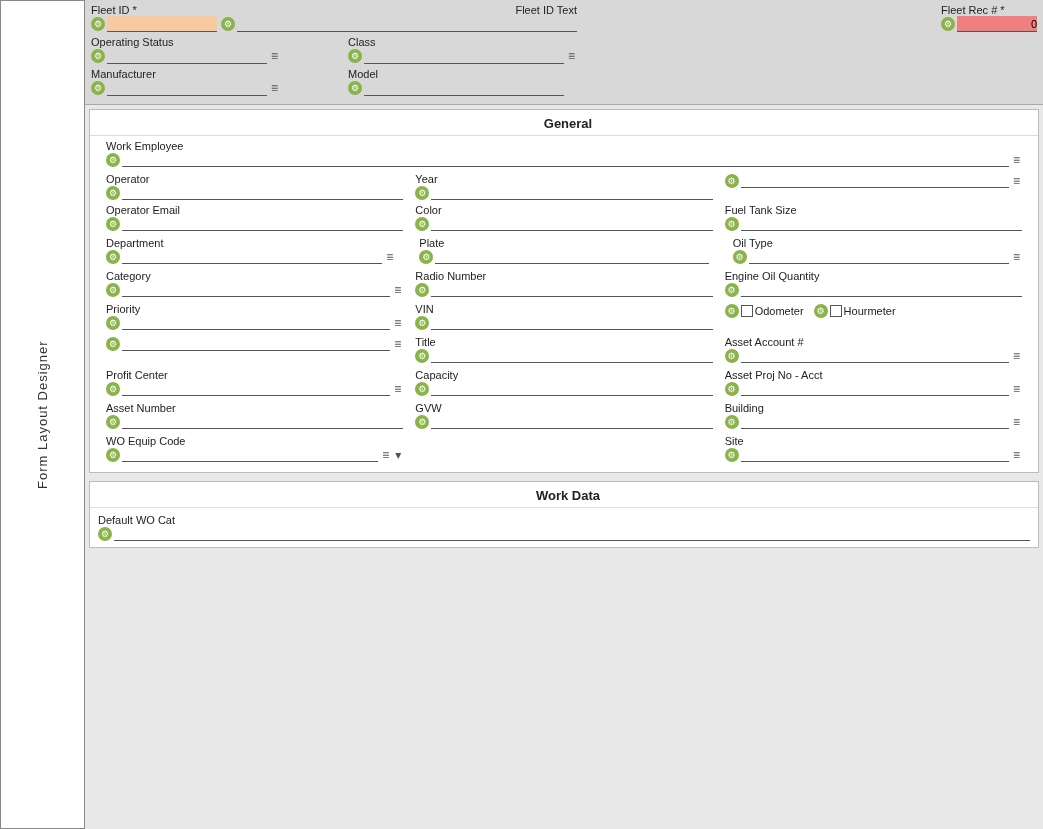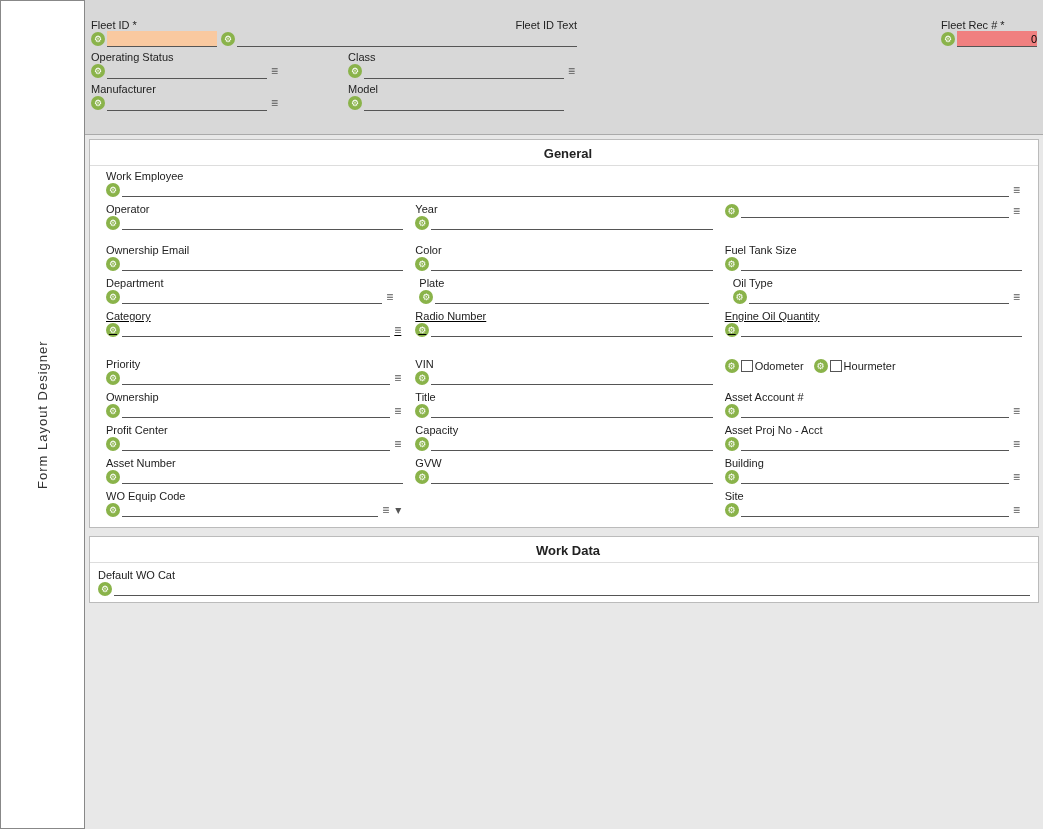--- a/index.html
+++ b/index.html
@@ -128,21 +128,21 @@
     .check-box {
       width: 12px;
       height: 12px;
       border: 1px solid #555;
       background: white;
     }
 
     
     .top-area {
       background: #d8d8d8;
-      padding: 19px 6px;
+      padding: 4px 6px;
       border-bottom: 1px solid #aaa;
     }
 
     .top-row1, .top-row2 {
       display: flex;
       gap: 4px;
       margin-bottom: 4px;
       align-items: flex-end;
     }
 
@@ -266,21 +266,21 @@
 
       <div style="display:flex; flex-direction:column; margin-bottom:4px;">
         <span class="field-label">Work Employee</span>
         <div class="field-row">
           <span class="gear-icon"></span>
           <input type="text" class="underline-input" style="width: 480px;">
           <span class="menu-icon">≡</span>
         </div>
       </div>
 
-      <div style="display:grid; grid-template-columns:1fr 1fr 1fr; gap:2px 12px; margin-bottom:10px;">
+      <div style="display:grid; grid-template-columns:1fr 1fr 1fr; gap:2px 12px; margin-bottom:0;">
         <div class="form-field">
           <span class="field-label">Operator</span>
           <div class="field-row">
             <span class="gear-icon"></span>
             <input type="text" class="underline-input" style="">
           </div>
         </div>
         <div class="form-field">
           <span class="field-label">Year</span>
           <div class="field-row">
@@ -292,21 +292,21 @@
           <div class="field-row">
             <span class="gear-icon"></span>
             <input type="text" class="underline-input" style="">
             <span class="menu-icon">≡</span>
           </div>
         </div>
       </div>
 
       <div style="display:grid; grid-template-columns:1fr 1fr 1fr; gap:2px 12px; margin-bottom:2px;">
         <div class="form-field">
-          <span class="field-label">Ownership Email</span>
+          <span class="field-label">Operator Email</span>
           <div class="field-row">
             <span class="gear-icon"></span>
             <input type="text" class="underline-input" style="">
           </div>
         </div>
         <div class="form-field">
           <span class="field-label">Color</span>
           <div class="field-row">
             <span class="gear-icon"></span>
             <input type="text" class="underline-input" style="">
@@ -340,21 +340,21 @@
         <div class="form-field">
           <span class="field-label">Oil Type</span>
           <div class="field-row">
             <span class="gear-icon"></span>
             <input type="text" class="underline-input" style="">
             <span class="menu-icon">≡</span>
           </div>
         </div>
       </div>
 
-      <div style="display:grid; grid-template-columns:1fr 1fr 1fr; gap:2px 12px; margin-bottom:17px;text-decoration:underline;">
+      <div style="display:grid; grid-template-columns:1fr 1fr 1fr; gap:2px 12px; margin-bottom:2px;">
         <div class="form-field">
           <span class="field-label">Category</span>
           <div class="field-row">
             <span class="gear-icon"></span>
             <input type="text" class="underline-input" style="">
             <span class="menu-icon">≡</span>
           </div>
         </div>
         <div class="form-field">
           <span class="field-label">Radio Number</span>
@@ -395,21 +395,20 @@
             <span class="field-label">Odometer</span>
             <span class="gear-icon" style="margin-left:8px;"></span>
             <div class="check-box"></div>
             <span class="field-label" style="font-weight:normal;">Hourmeter</span>
           </div>
         </div>
       </div>
 
       <div style="display:grid; grid-template-columns:1fr 1fr 1fr; gap:2px 12px; margin-bottom:2px;">
         <div class="form-field">
-          <span class="field-label">Ownership</span>
           <div class="field-row">
             <span class="gear-icon"></span>
             <input type="text" class="underline-input" style="">
             <span class="menu-icon">≡</span>
           </div>
         </div>
         <div class="form-field">
           <span class="field-label">Title</span>
           <div class="field-row">
             <span class="gear-icon"></span>

